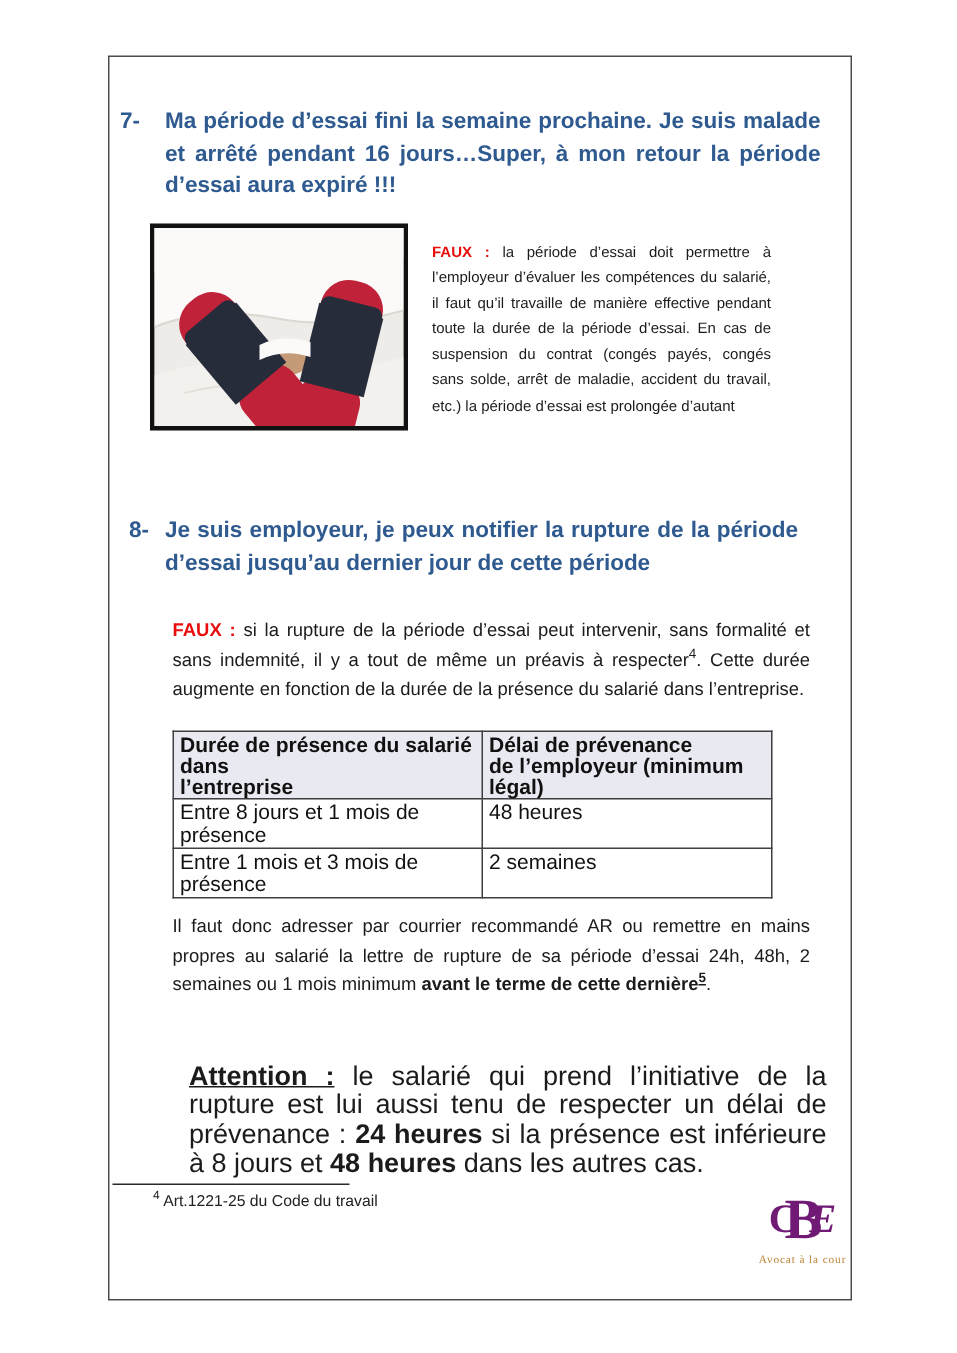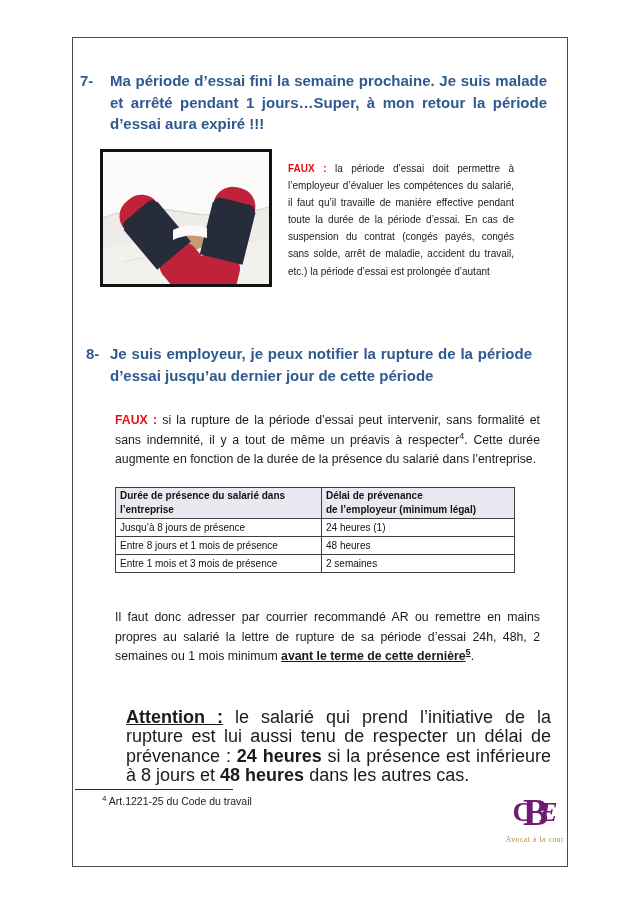--- a/index.html
+++ b/index.html
@@ -35,21 +35,21 @@
   
   .para{position:absolute;text-align:justify;color:#1b1b1b;}
   .faux1{left:288px;top:150px;width:226px;font-size:10px;line-height:17.1px;}
   .faux2{left:115px;top:399px;width:425px;font-size:12.3px;line-height:19.3px;}
   .notice{left:115px;top:596px;width:425px;font-size:12.3px;line-height:19.3px;}
   .attention{left:126px;top:690px;width:425px;font-size:18px;line-height:19.3px;}
   .para sup{font-size:9px;line-height:0;}
   
   .prev-table{
     position:absolute;left:115px;top:487px;width:381px;
-    border-collapse:collapse;font-size:10px;color:#111;
+    border-collapse:collapse;font-size:14px;color:#111;
     table-layout:fixed;
   }
   .prev-table th,.prev-table td{
     border:1px solid #3f3f3f;padding:1px 4px;text-align:left;vertical-align:top;
   }
   .prev-table th{
     background:#E9E9F1;font-weight:bold;line-height:14px;white-space:pre-line;
   }
   .prev-table td{height:15px;line-height:15px;}
   .col1{width:197px;}
@@ -79,21 +79,21 @@
 </style>
 </head>
 <body>
 
 <div class="page">
 
   <div class="page-border"></div>
 
   <div class="heading heading-7">
     <span class="h-num">7-</span>
-    <span class="h-text">Ma période d’essai fini la semaine prochaine. Je suis malade et arrêté pendant 1 jours…Super, à mon retour la période d’essai aura expiré !!!</span>
+    <span class="h-text">Ma période d’essai fini la semaine prochaine. Je suis malade et arrêté pendant 16 jours…Super, à mon retour la période d’essai aura expiré !!!</span>
   </div>
 
   <div class="photo-frame" title="pieds-au-lit-chaussettes-rouges-et-noires">
     <svg viewBox="0 0 166 132" preserveAspectRatio="none">
       <rect width="166" height="132" fill="#eeece8"></rect>
       <path d="M0 98 Q45 84 83 92 T166 86 V132 H0 Z" fill="#f3f1ed"></path>
       <path d="M0 30 Q50 18 90 26 T166 20 V0 H0 Z" fill="#f8f7f5"></path>
       <path d="M0 0 H166 V55 Q120 68 80 60 Q35 52 0 66 Z" fill="#fbfaf9"></path>
       <path d="M0 66 Q35 52 80 60 Q120 68 166 55" stroke="#dcd8d2" stroke-width="1.5" fill="none"></path>
       <path d="M20 110 Q60 100 96 106" stroke="#e2ded9" stroke-width="1.2" fill="none"></path>
@@ -127,35 +127,31 @@
     <thead>
       <tr>
         <th class="col1">Durée de présence du salarié dans
 l’entreprise</th>
         <th class="col2">Délai de prévenance
 de l’employeur (minimum légal)</th>
       </tr>
     </thead>
     <tbody>
       <tr>
-        <td>Jusqu’à 8 jours de présence</td>
-        <td>24 heures (1)</td>
-      </tr>
-      <tr>
         <td>Entre 8 jours et 1 mois de présence</td>
         <td>48 heures</td>
       </tr>
       <tr>
         <td>Entre 1 mois et 3 mois de présence</td>
         <td>2 semaines</td>
       </tr>
     </tbody>
   </table>
 
-  <p class="para notice"><span>Il faut donc adresser par courrier recommandé AR ou remettre en mains propres au salarié la lettre de rupture de sa période d’essai 24h, 48h, 2 semaines ou 1 mois minimum </span><span style="font-weight: bold; text-decoration: underline;">avant le terme de cette dernière</span><sup style="font-weight: bold; text-decoration: underline;">5</sup><span>.</span></p>
+  <p class="para notice"><span>Il faut donc adresser par courrier recommandé AR ou remettre en mains propres au salarié la lettre de rupture de sa période d’essai 24h, 48h, 2 semaines ou 1 mois minimum </span><span style="font-weight: bold; ">avant le terme de cette dernière</span><sup style="font-weight: bold; text-decoration: underline;">5</sup><span>.</span></p>
 
   <p class="para attention"><span style="font-weight: bold; text-decoration: underline;">Attention :</span><span> le salarié qui prend l’initiative de la rupture est lui aussi tenu de respecter un délai de prévenance : </span><span style="font-weight: bold;">24 heures</span><span> si la présence est inférieure à 8 jours et </span><span style="font-weight: bold;">48 heures</span><span> dans les autres cas.</span></p>
 
   <div class="footnote-rule"></div>
   <div class="footnotes">
     <div><sup>4</sup><span> Art.1221-25 du Code du travail</span></div>
   </div>
 
   <div class="logo">
     <div class="logo-letters">

